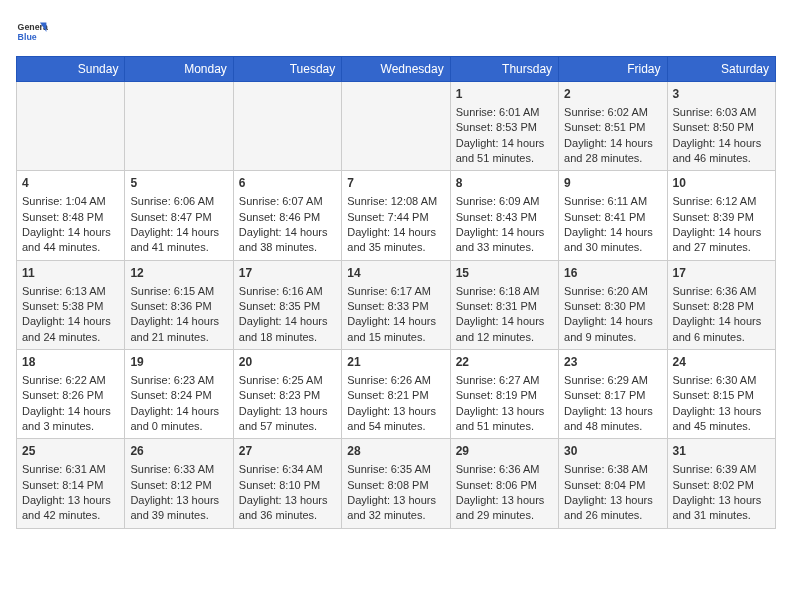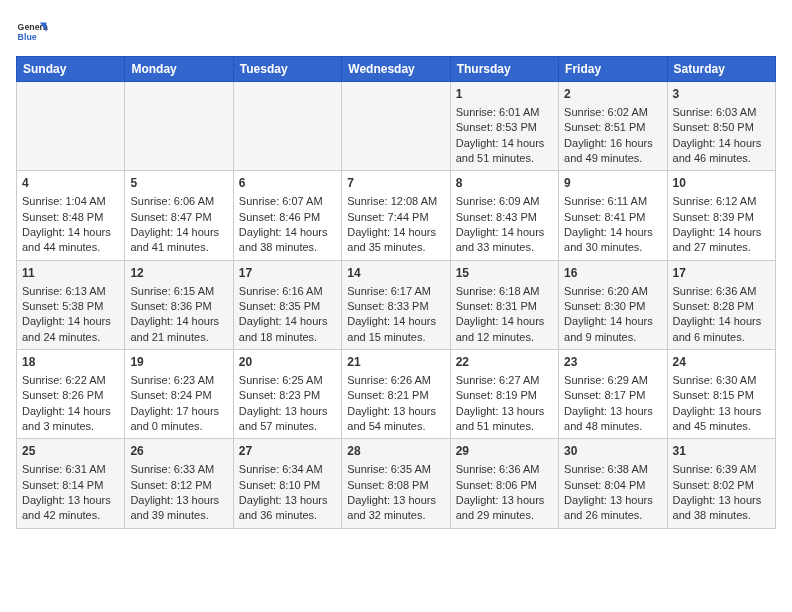--- a/index.html
+++ b/index.html
@@ -39,24 +39,24 @@
       color: #444;
     }
     table {
       width: 100%;
       border-collapse: collapse;
       font-size: 11px;
     }
     thead tr th {
       background-color: #3366cc;
       color: #fff;
-      text-align: left;
+      text-align: right;
       padding: 5px 6px;
       font-size: 12px;
-      font-weight: bold;
+      font-weight: normal;
       border: 1px solid #2255bb;
     }
     tbody tr td {
       border: 1px solid #ccc;
       vertical-align: top;
       padding: 4px 5px;
       width: 14.28%;
       min-height: 80px;
       color: #333;
       line-height: 1.4;
@@ -115,21 +115,21 @@
         <td>
           <span class="day-number">1</span>
           <div>Sunrise: 6:01 AM</div>
           <div>Sunset: 8:53 PM</div>
           <div>Daylight: 14 hours and 51 minutes.</div>
         </td>
         <td>
           <span class="day-number">2</span>
           <div>Sunrise: 6:02 AM</div>
           <div>Sunset: 8:51 PM</div>
-          <div>Daylight: 16 hours and 49 minutes.</div>
+          <div>Daylight: 14 hours and 28 minutes.</div>
         </td>
         <td>
           <span class="day-number">3</span>
           <div>Sunrise: 6:03 AM</div>
           <div>Sunset: 8:50 PM</div>
           <div>Daylight: 14 hours and 46 minutes.</div>
         </td>
       </tr>
       <tr>
         <td>
@@ -223,21 +223,21 @@
         <td>
           <span class="day-number">18</span>
           <div>Sunrise: 6:22 AM</div>
           <div>Sunset: 8:26 PM</div>
           <div>Daylight: 14 hours and 3 minutes.</div>
         </td>
         <td>
           <span class="day-number">19</span>
           <div>Sunrise: 6:23 AM</div>
           <div>Sunset: 8:24 PM</div>
-          <div>Daylight: 17 hours and 0 minutes.</div>
+          <div>Daylight: 14 hours and 0 minutes.</div>
         </td>
         <td>
           <span class="day-number">20</span>
           <div>Sunrise: 6:25 AM</div>
           <div>Sunset: 8:23 PM</div>
           <div>Daylight: 13 hours and 57 minutes.</div>
         </td>
         <td>
           <span class="day-number">21</span>
           <div>Sunrise: 6:26 AM</div>
@@ -297,17 +297,17 @@
         <td>
           <span class="day-number">30</span>
           <div>Sunrise: 6:38 AM</div>
           <div>Sunset: 8:04 PM</div>
           <div>Daylight: 13 hours and 26 minutes.</div>
         </td>
         <td>
           <span class="day-number">31</span>
           <div>Sunrise: 6:39 AM</div>
           <div>Sunset: 8:02 PM</div>
-          <div>Daylight: 13 hours and 38 minutes.</div>
+          <div>Daylight: 13 hours and 31 minutes.</div>
         </td>
       </tr>
     </tbody>
 </table>
 
 </body></html>

